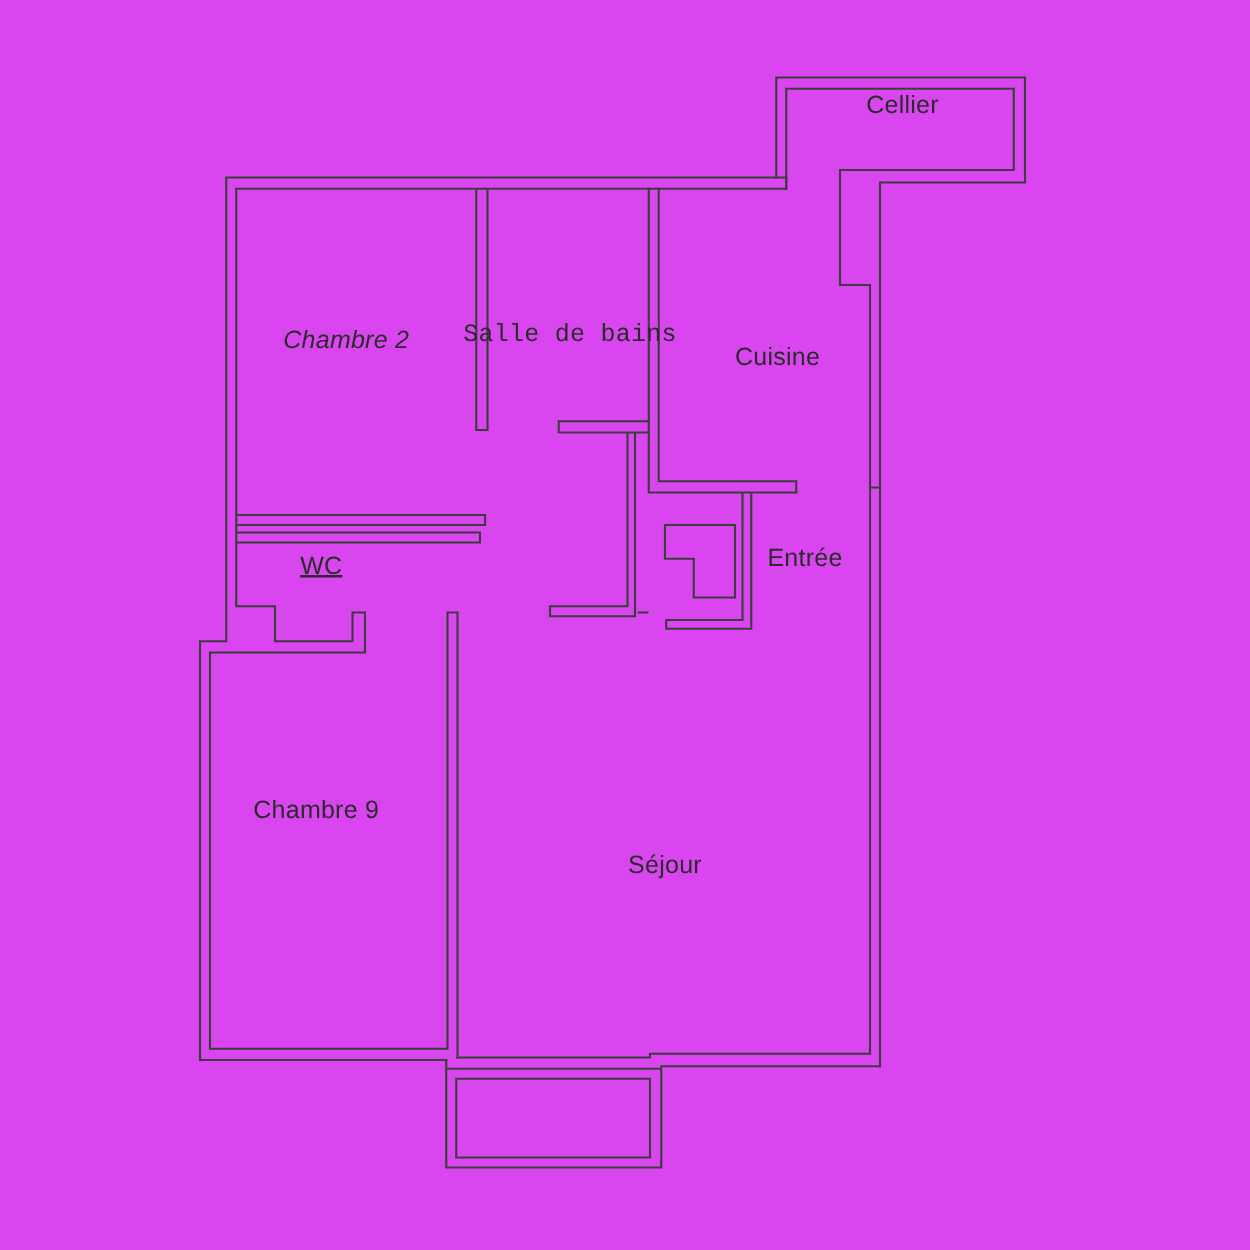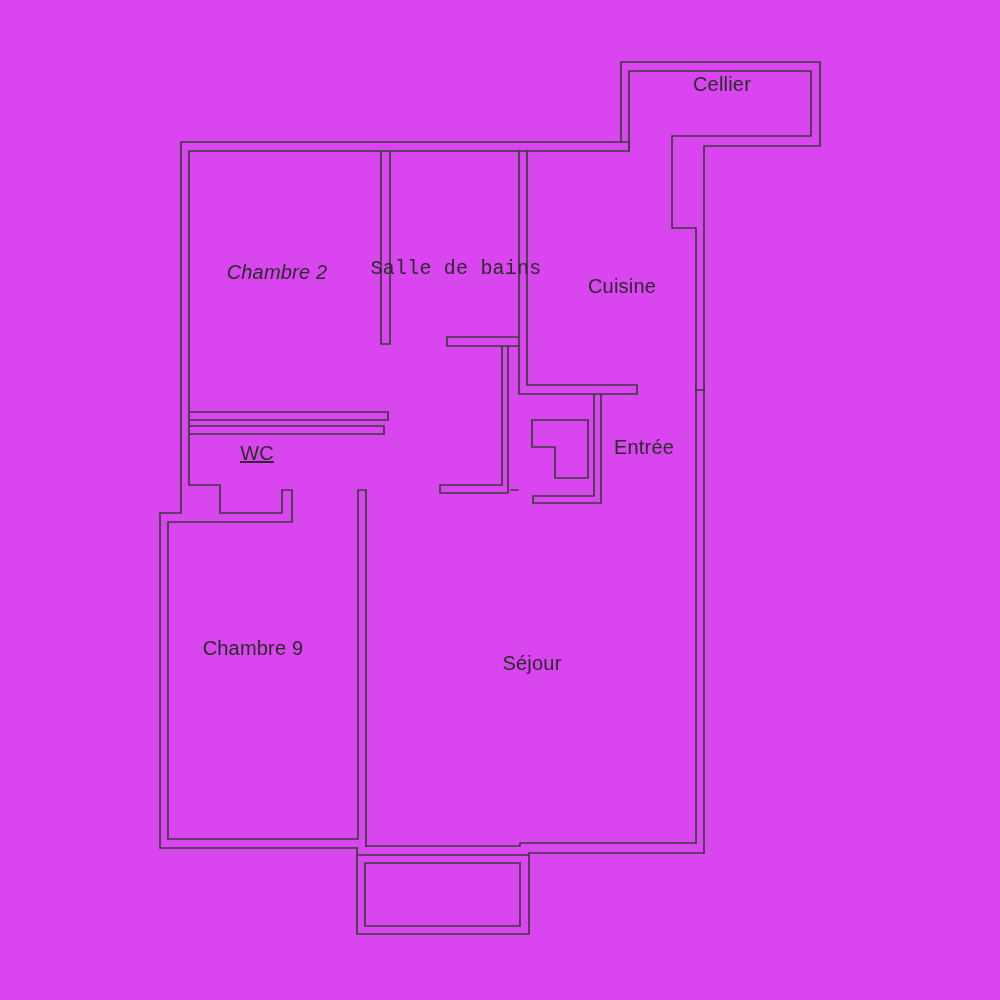--- a/index.html
+++ b/index.html
@@ -98,15 +98,15 @@
 
   <div class="room-label" style="left:622px; top:286px;">Cuisine</div>
 
 
   <div class="room-label" style="left:257px; top:453px;text-decoration:underline;">WC</div>
 
   <div class="room-label" style="left:644px; top:447px;">Entrée</div>
 
   <div class="room-label" style="left:253px; top:648px;">Chambre 9</div>
 
-  <div class="room-label" style="left:532px; top:663px;">Séjour</div>
+  <div class="room-label" style="left:532px; top:692px;">Séjour</div>
 
 </div>
 
 </body></html>

